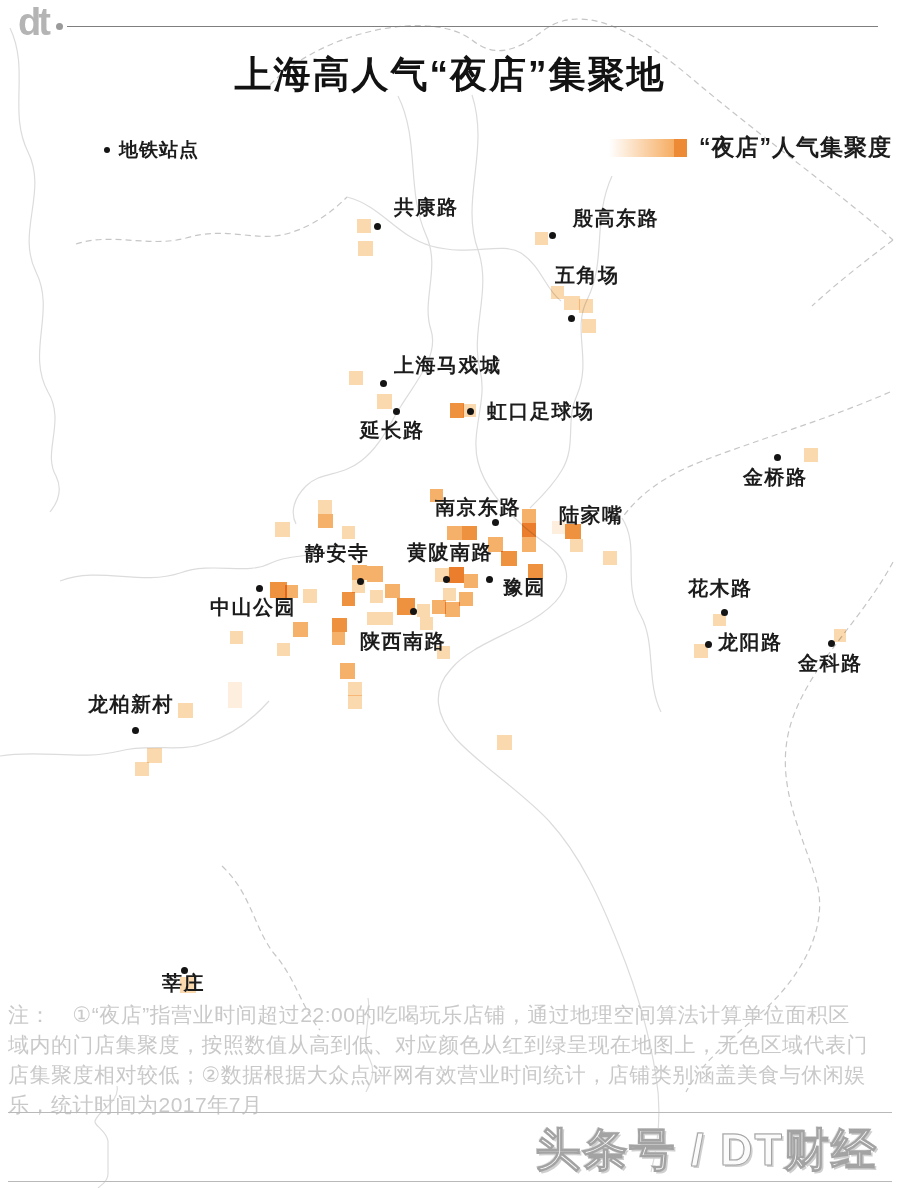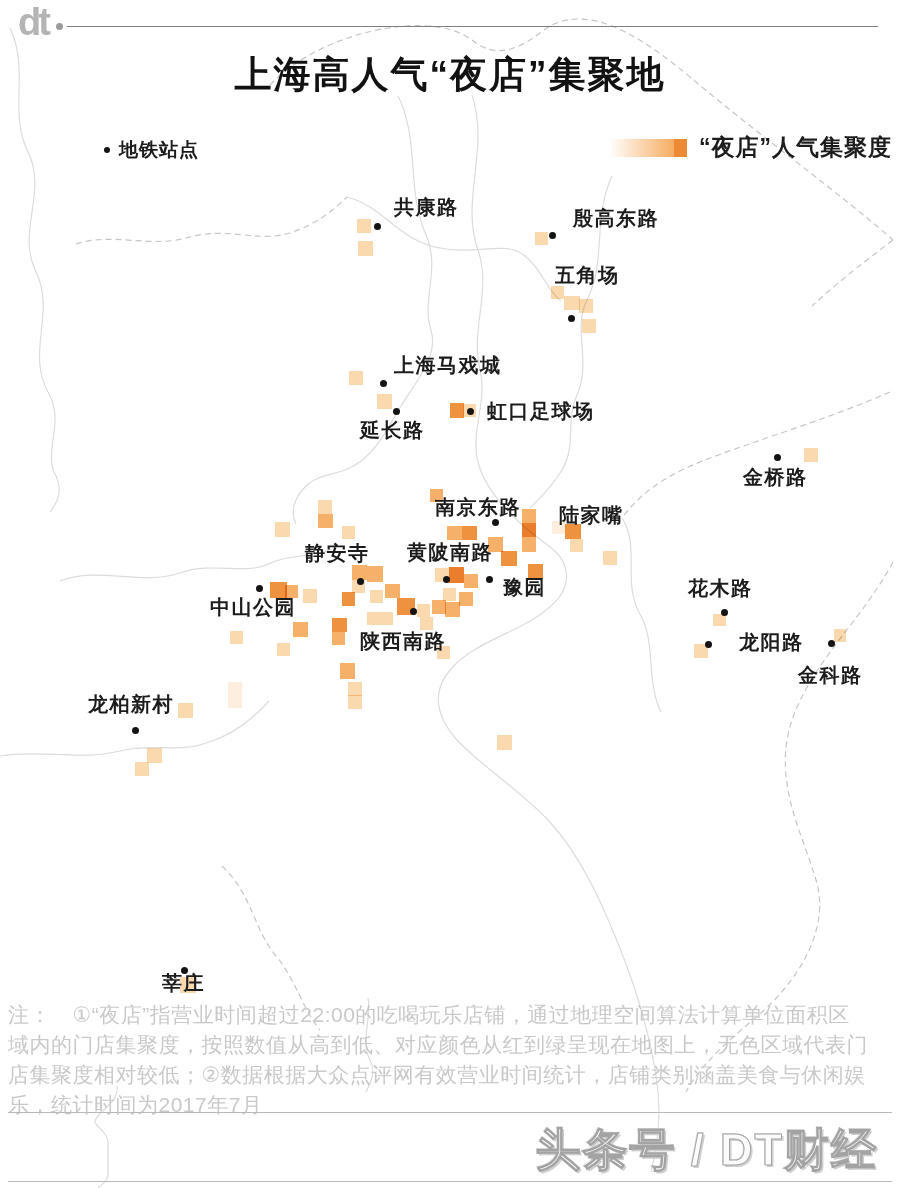--- a/index.html
+++ b/index.html
@@ -157,23 +157,23 @@
       <div class="station-label" style="left: 407px; top: 541px;">黄陂南路</div>
       <div class="station-dot" style="left: 486px; top: 576px;"></div>
       <div class="station-label" style="left: 503px; top: 576px;">豫园</div>
       <div class="station-dot" style="left: 256px; top: 585px;"></div>
       <div class="station-label" style="left: 210px; top: 596px;">中山公园</div>
       <div class="station-dot" style="left: 410px; top: 608px;"></div>
       <div class="station-label" style="left: 360px; top: 630px;">陕西南路</div>
       <div class="station-dot" style="left: 721px; top: 609px;"></div>
       <div class="station-label" style="left: 688px; top: 577px;">花木路</div>
       <div class="station-dot" style="left: 705px; top: 641px;"></div>
-      <div class="station-label" style="left: 718px; top: 631px; margin-left: 21px;">龙阳路</div>
+      <div class="station-label" style="left: 718px; top: 631px;">龙阳路</div>
       <div class="station-dot" style="left: 828px; top: 640px;"></div>
-      <div class="station-label" style="left: 798px; top: 652px; margin-top: 12px;">金科路</div>
+      <div class="station-label" style="left: 798px; top: 652px;">金科路</div>
       <div class="station-dot" style="left: 132px; top: 727px;"></div>
       <div class="station-label" style="left: 88px; top: 693px;">龙柏新村</div>
       <div class="station-dot" style="left: 181px; top: 967px;"></div>
       <div class="station-label" style="left: 162px; top: 972px;">莘庄</div>
     </div>
 
   <div class="logo">dt</div>
   <div class="logo-dot"></div>
   <div class="top-rule"></div>
 

